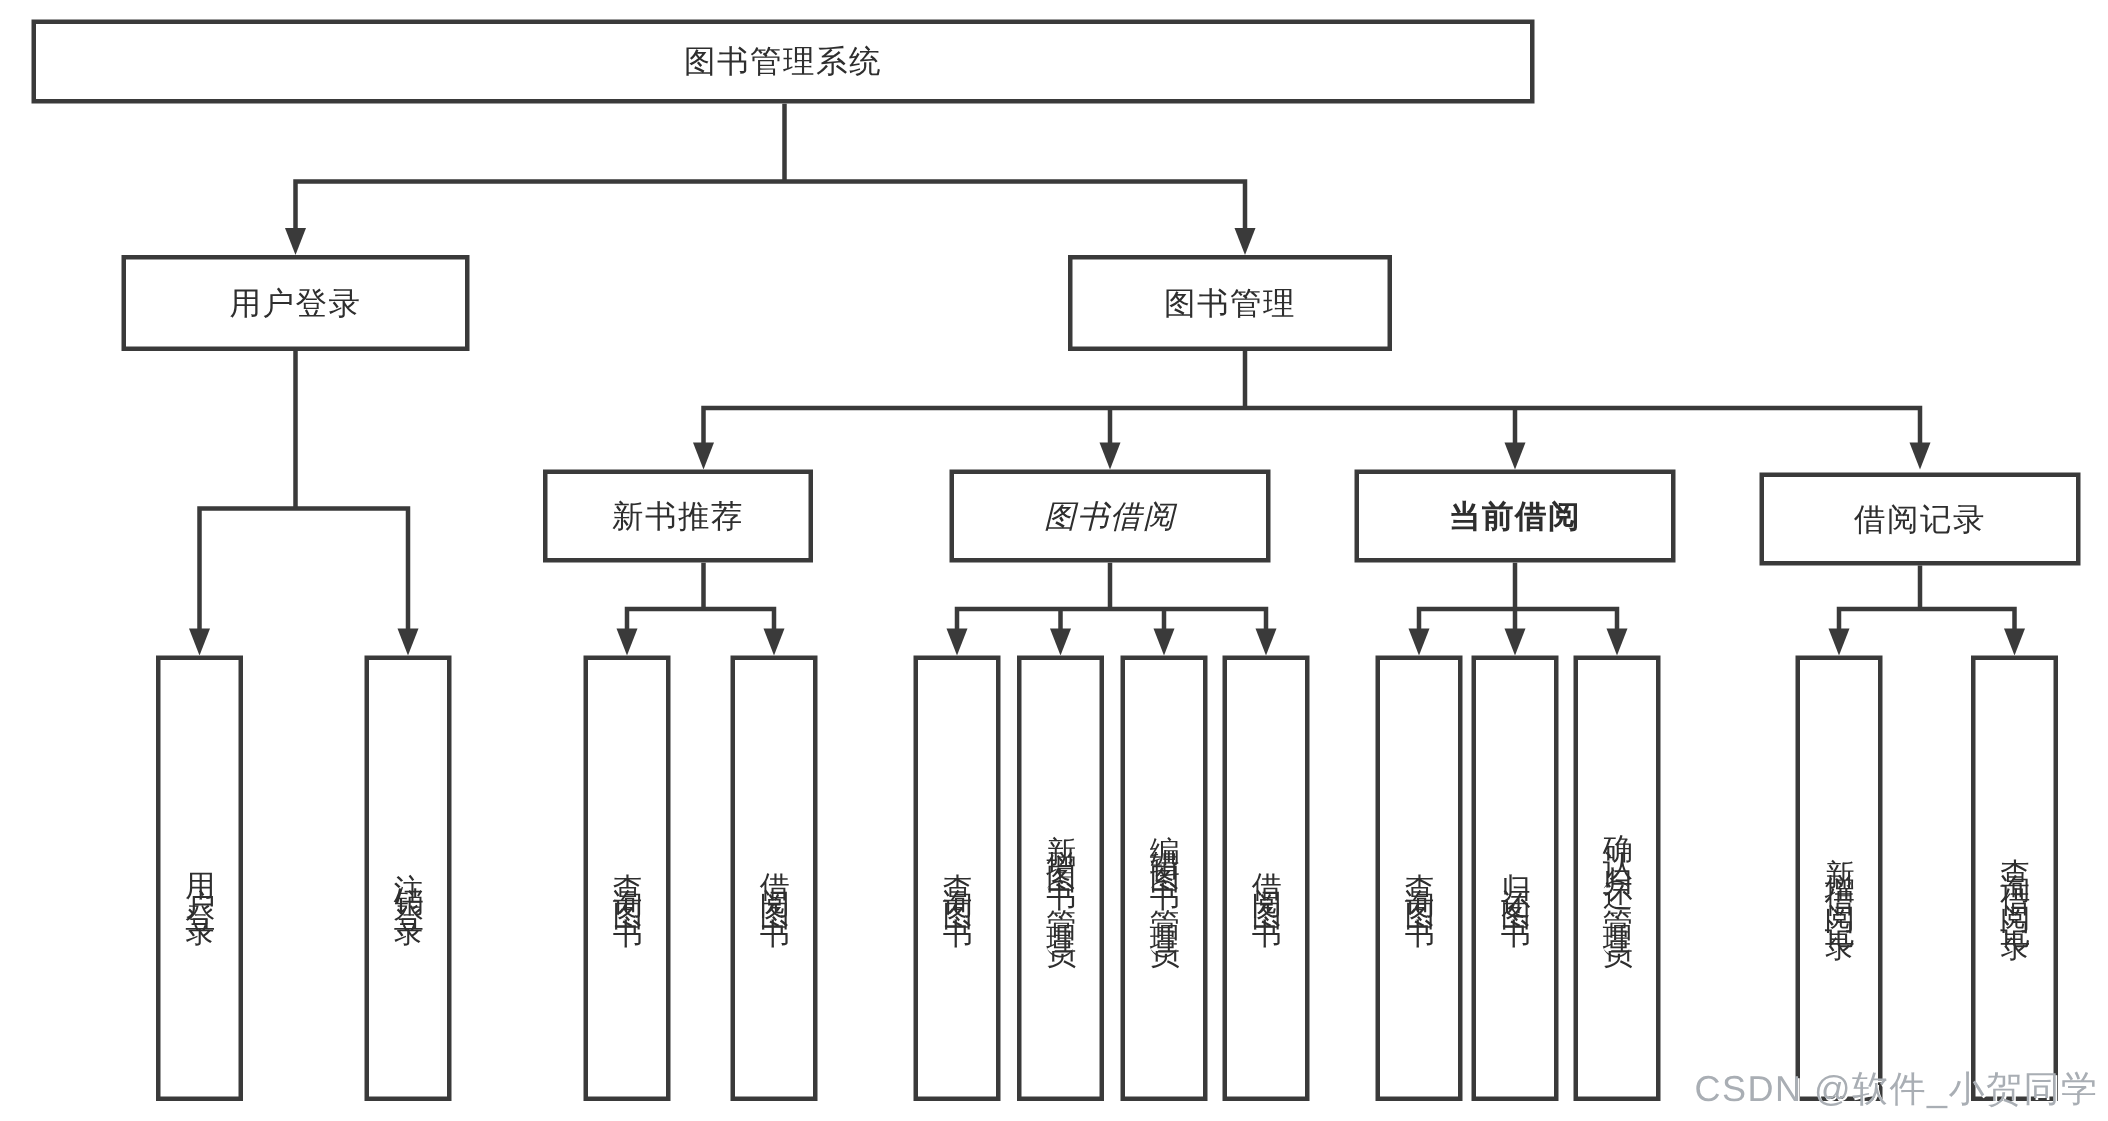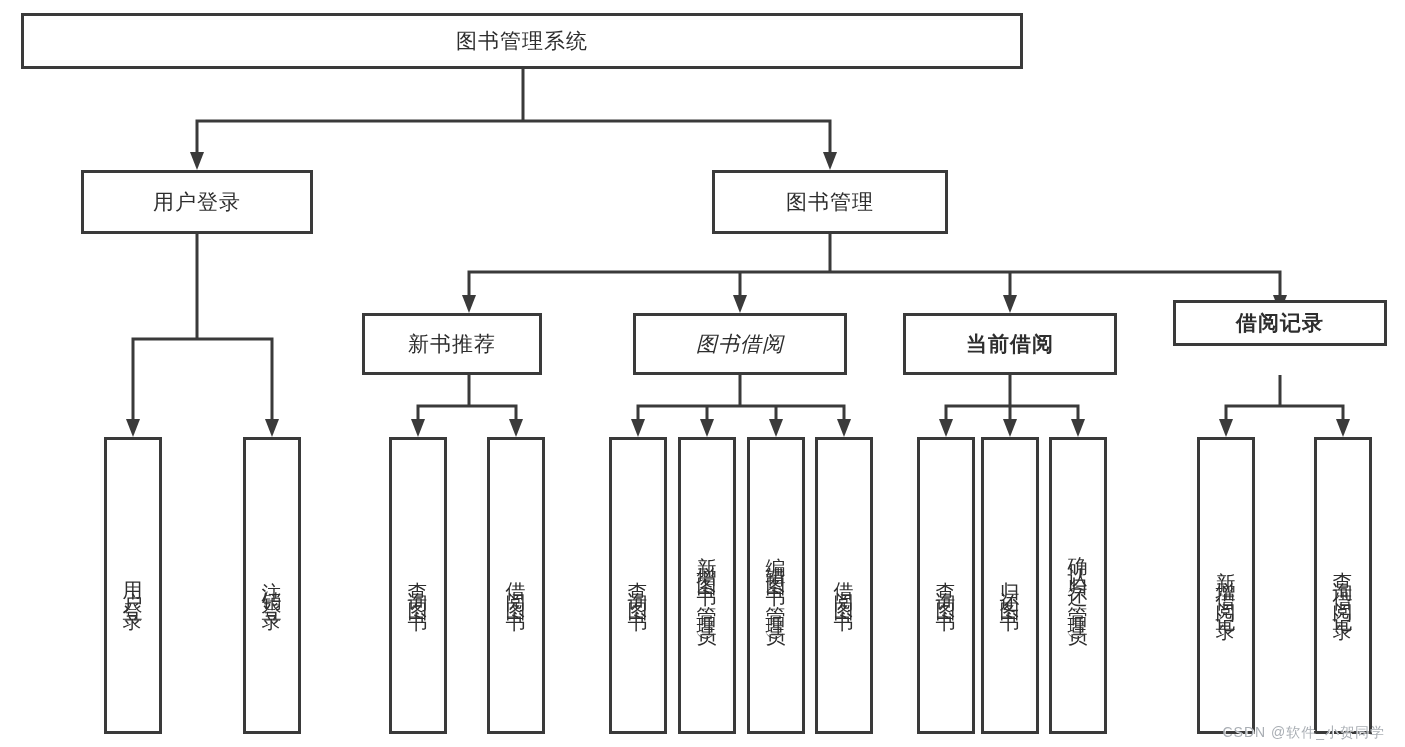--- a/index.html
+++ b/index.html
@@ -41,23 +41,23 @@
   .box.v span {
     writing-mode: vertical-rl;
     text-orientation: mixed;
     font-size: 20px;
     line-height: 1;
     letter-spacing: 10px;
     white-space: nowrap;
   }
   .watermark {
     position: absolute;
-    right: 20px;
+    right: 6px;
     bottom: 5px;
-    font-size: 14px;
+    font-size: 24px;
     color: #a9aeb4;
     text-shadow: 1px 1px 0 #ffffff;
     letter-spacing: 1px;
     white-space: nowrap;
   }
 </style>
 </head>
 <body>
 
 <div class="canvas">
@@ -102,34 +102,34 @@
     </g>
   </svg>
 
   <div class="box h" style="left:21px; top:13px; width:1002px; height:56px;">
     <span>图书管理系统</span>
   </div>
 
   <div class="box h" style="left:81px; top:170px; width:232px; height:64px;">
     <span>用户登录</span>
   </div>
-  <div class="box h" style="left:712px; top:170px; width:236px; height:64px;">
+  <div class="box h" style="left:712px; top:170px; width:216px; height:64px;">
     <span>图书管理</span>
   </div>
 
   <div class="box h" style="left:362px; top:313px; width:180px; height:62px;">
     <span>新书推荐</span>
   </div>
   <div class="box h" style="left:633px; top:313px; width:214px; height:62px;font-style:italic;">
     <span>图书借阅</span>
   </div>
   <div class="box h" style="left:903px; top:313px; width:214px; height:62px;font-weight:bold;">
     <span>当前借阅</span>
   </div>
-  <div class="box h" style="left:1173px; top:300px; width:214px; height:46px;font-weight:bold;">
+  <div class="box h" style="left:1173px; top:315px; width:214px; height:62px;">
     <span>借阅记录</span>
   </div>
 
   <div class="box v" style="left:104px; top:437px; width:58px; height:297px;">
     <span>用户登录</span>
   </div>
   <div class="box v" style="left:243px; top:437px; width:58px; height:297px;">
     <span>注销登录</span>
   </div>
 

